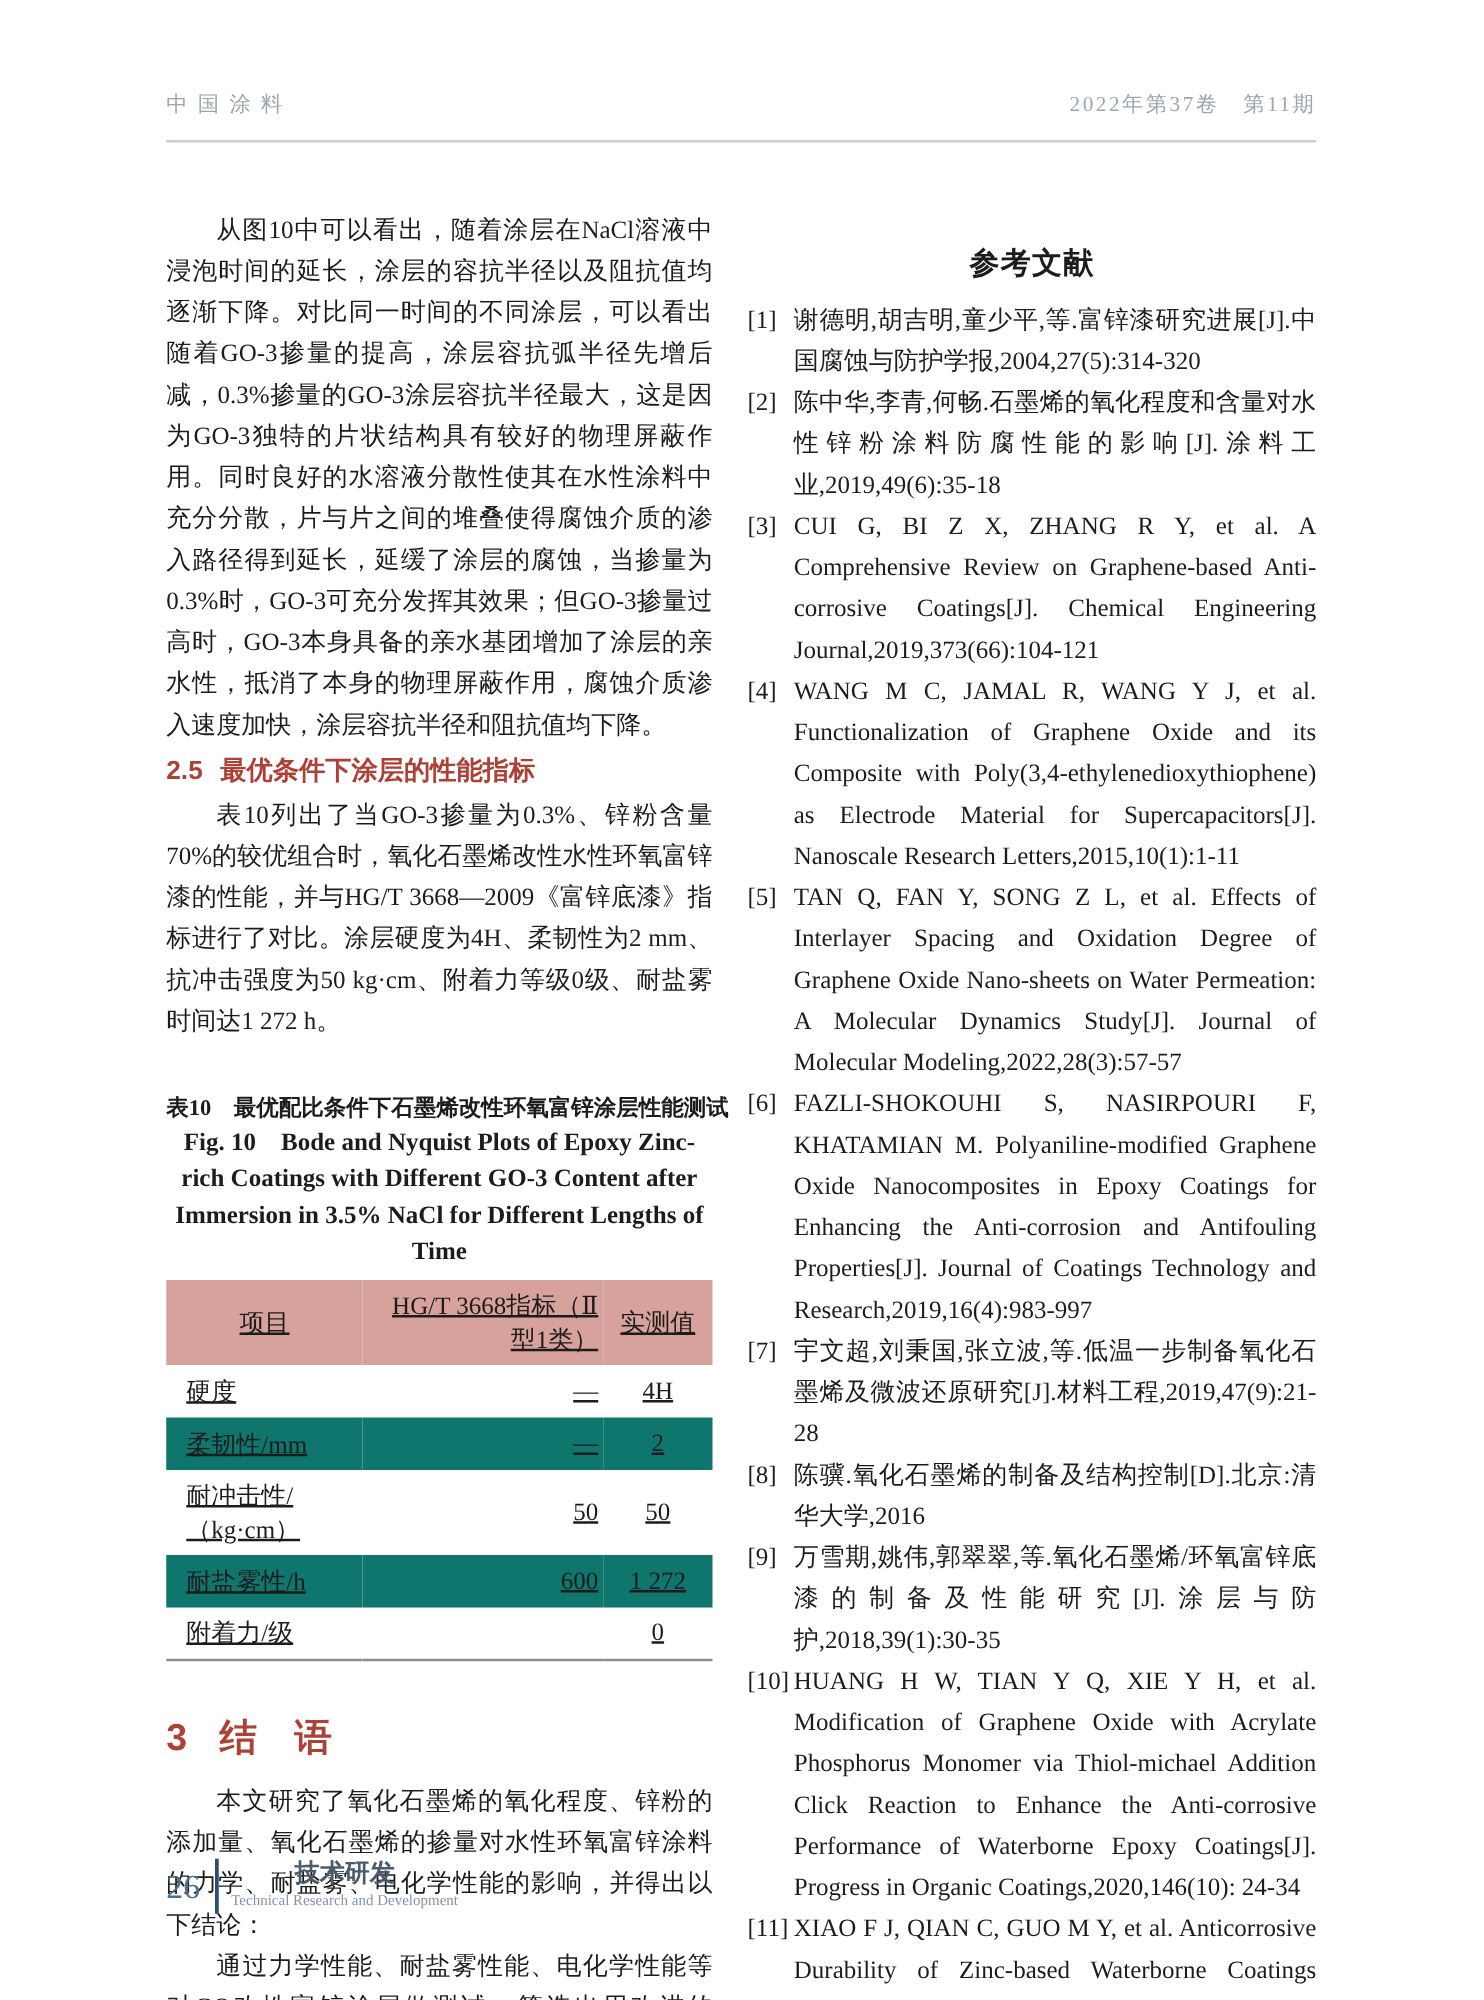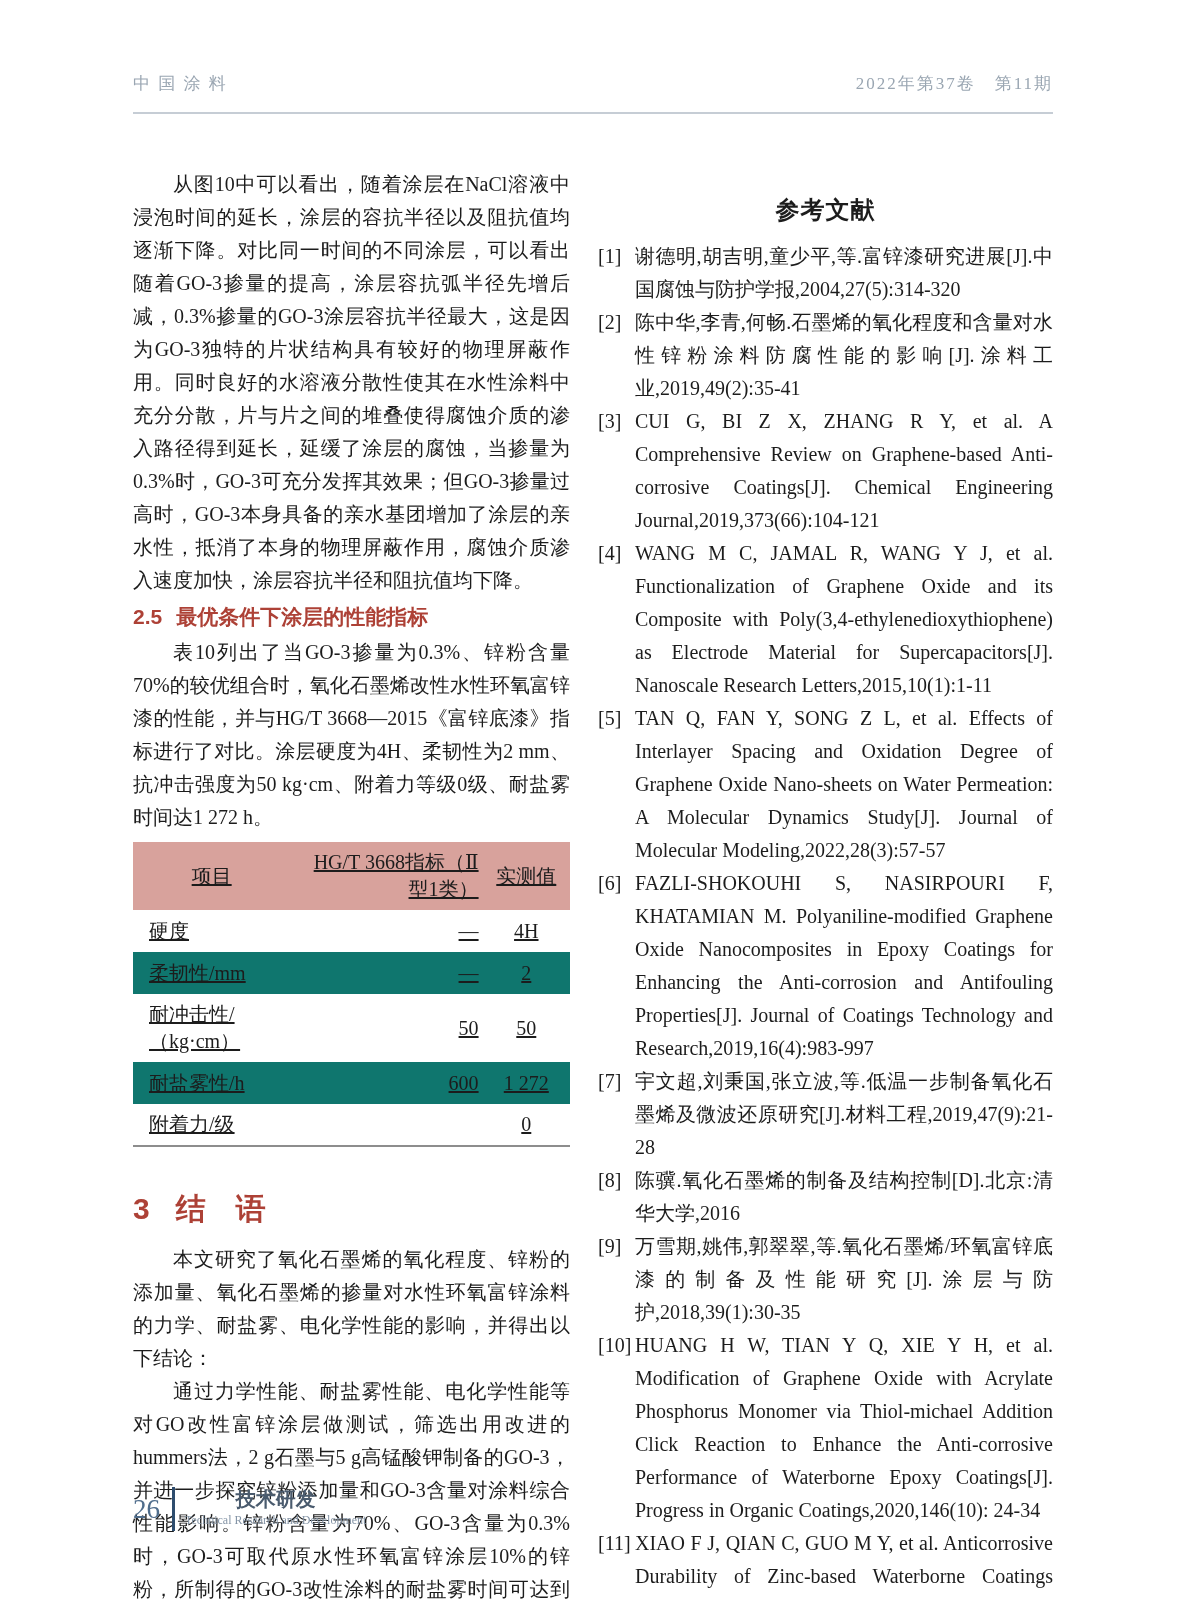--- a/index.html
+++ b/index.html
@@ -69,22 +69,26 @@
 
   <div class="columns">
 
     <div class="col-left">
       <p class="body-p">从图10中可以看出，随着涂层在NaCl溶液中浸泡时间的延长，涂层的容抗半径以及阻抗值均逐渐下降。对比同一时间的不同涂层，可以看出随着GO-3掺量的提高，涂层容抗弧半径先增后减，0.3%掺量的GO-3涂层容抗半径最大，这是因为GO-3独特的片状结构具有较好的物理屏蔽作用。同时良好的水溶液分散性使其在水性涂料中充分分散，片与片之间的堆叠使得腐蚀介质的渗入路径得到延长，延缓了涂层的腐蚀，当掺量为0.3%时，GO-3可充分发挥其效果；但GO-3掺量过高时，GO-3本身具备的亲水基团增加了涂层的亲水性，抵消了本身的物理屏蔽作用，腐蚀介质渗入速度加快，涂层容抗半径和阻抗值均下降。</p>
 
       <div class="h-sub">
         <span class="num">2.5</span><span>最优条件下涂层的性能指标</span>
       </div>
 
-      <p class="body-p">表10列出了当GO-3掺量为0.3%、锌粉含量70%的较优组合时，氧化石墨烯改性水性环氧富锌漆的性能，并与HG/T 3668—2015《富锌底漆》指标进行了对比。涂层硬度为4H、柔韧性为2 mm、抗冲击强度为50 kg·cm、附着力等级0级、耐盐雾时间达1 272 h。</p>
+      <p class="body-p">表10列出了当GO-3掺量为0.3%、锌粉含量70%的较优组合时，氧化石墨烯改性水性环氧富锌漆的性能，并与HG/T 3668—2009《富锌底漆》指标进行了对比。涂层硬度为4H、柔韧性为2 mm、抗冲击强度为50 kg·cm、附着力等级0级、耐盐雾时间达1 272 h。</p>
 
+      <div class="tbl-cap">
+        <div class="cap-zh">表10　最优配比条件下石墨烯改性环氧富锌涂层性能测试</div>
+        <div class="cap-en">Fig. 10　Bode and Nyquist Plots of Epoxy Zinc-rich Coatings with Different GO-3 Content after Immersion in 3.5% NaCl for Different Lengths of Time</div>
+      </div>
 
       <table class="perf">
         <thead>
           <tr>
             <th>项目</th>
             <th>HG/T 3668指标（Ⅱ型1类）</th>
             <th>实测值</th>
           </tr>
         </thead>
         <tbody>
@@ -126,21 +130,21 @@
 
     <div class="col-right">
       <div class="ref-title">参考文献</div>
 
       <div class="ref">
         <span class="ref-num">[1]</span>
         <span class="ref-text">谢德明,胡吉明,童少平,等.富锌漆研究进展[J].中国腐蚀与防护学报,2004,27(5):314-320</span>
       </div>
       <div class="ref">
         <span class="ref-num">[2]</span>
-        <span class="ref-text">陈中华,李青,何畅.石墨烯的氧化程度和含量对水性锌粉涂料防腐性能的影响[J].涂料工业,2019,49(2):35-41</span>
+        <span class="ref-text">陈中华,李青,何畅.石墨烯的氧化程度和含量对水性锌粉涂料防腐性能的影响[J].涂料工业,2019,49(6):35-18</span>
       </div>
       <div class="ref">
         <span class="ref-num">[3]</span>
         <span class="ref-text">CUI G, BI Z X, ZHANG R Y, et al. A Comprehensive Review on Graphene-based Anti-corrosive Coatings[J]. Chemical Engineering Journal,2019,373(66):104-121</span>
       </div>
       <div class="ref">
         <span class="ref-num">[4]</span>
         <span class="ref-text">WANG M C, JAMAL R, WANG Y J, et al. Functionalization of Graphene Oxide and its Composite with Poly(3,4-ethylenedioxythiophene) as Electrode Material for Supercapacitors[J]. Nanoscale Research Letters,2015,10(1):1-11</span>
       </div>
       <div class="ref">

